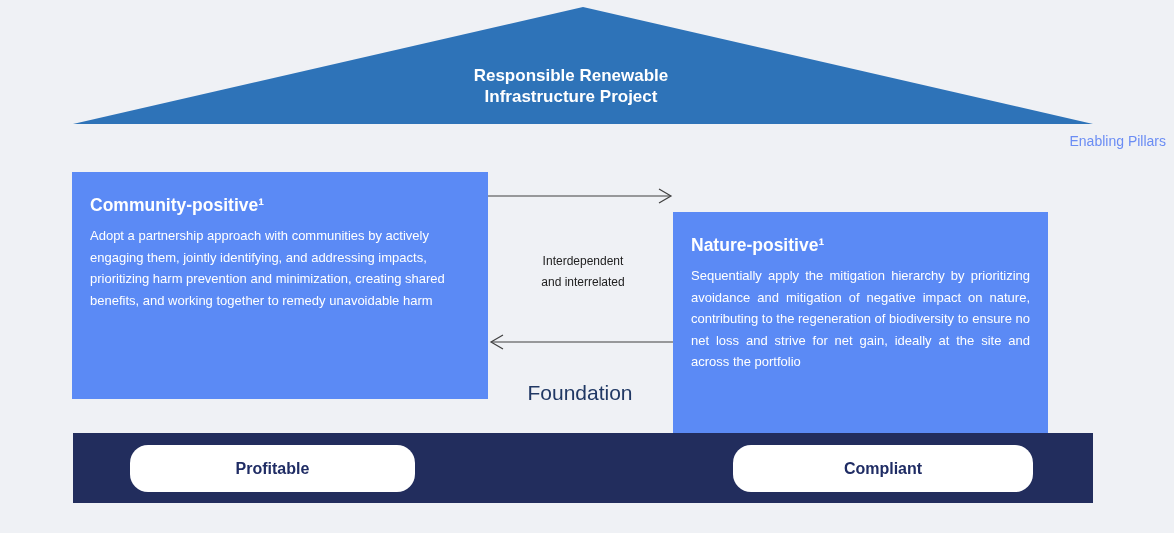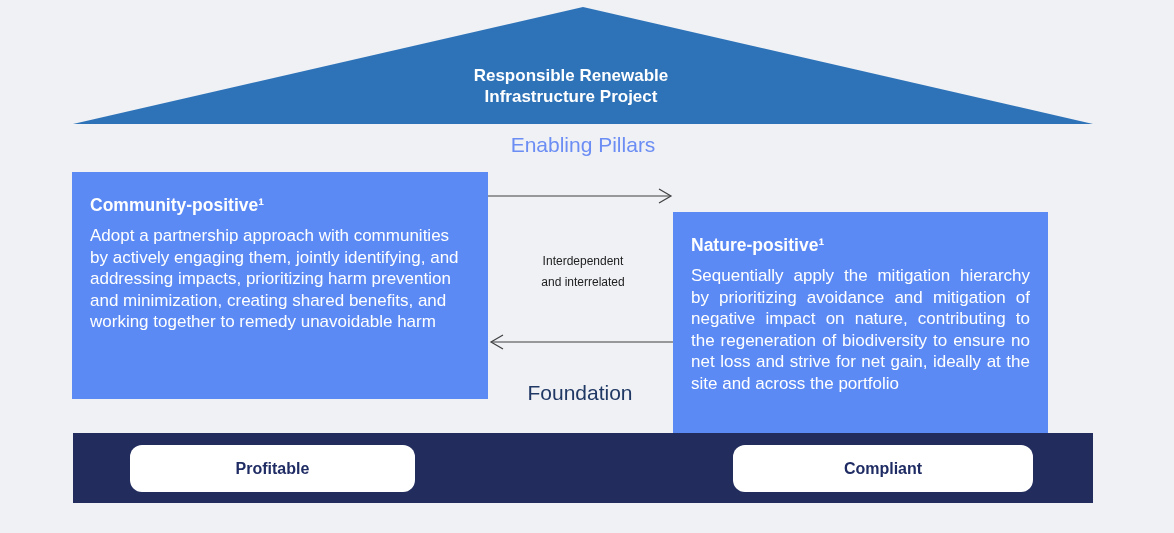--- a/index.html
+++ b/index.html
@@ -23,42 +23,42 @@
     font-weight: bold;
     font-size: 17px;
     line-height: 21px;
     white-space: nowrap;
   }
   .enabling-label {
     position: absolute;
     top: 133px;
     left: 0;
     width: 1166px;
-    text-align: center;
-    font-size: 21px;
+    text-align: right;
+    font-size: 14px;
     color: var(--enabling-pillars-text, #6B8DF4);
   }
   .pillar {
     position: absolute;
     top: 172px;
     height: 227px;
     background: var(--pillar-blue, #5B8AF5);
     color: #ffffff;
     box-sizing: border-box;
     padding: 23px 18px 0 18px;
   }
   .pillar-left  { left: 72px;  width: 416px; }
   .pillar-right { left: 673px; width: 375px; margin-top: 40px; }
   .pillar-title {
     font-weight: bold;
     font-size: 17.5px;
     margin-bottom: 9px;
   }
   .pillar-body {
-    font-size: 17px;
+    font-size: 13px;
     line-height: 21.5px;
   }
   .pillar-right .pillar-body { text-align: justify; }
   svg.arrows { position: absolute; top: 0; left: 0; pointer-events: none; }
   svg.arrows line, svg.arrows polyline {
     stroke: var(--arrow-color, #404040);
     stroke-width: 1.2;
     fill: none;
   }
   .interdep-label {
@@ -88,21 +88,21 @@
     top: 433px;
     width: 1020px;
     height: 70px;
     background: var(--bar-navy, #222D5D);
   }
   .pill {
     position: absolute;
     top: 12px;
     height: 47px;
     background: #ffffff;
-    border-radius: 12px;
+    border-radius: 18px;
     display: flex;
     align-items: center;
     justify-content: center;
     font-weight: bold;
     font-size: 16px;
     color: var(--pill-text, #1F2C64);
   }
   .pill-profitable { left: 57px;  width: 285px; }
   .pill-compliant  { left: 660px; width: 300px; text-align: right; }
 </style>

